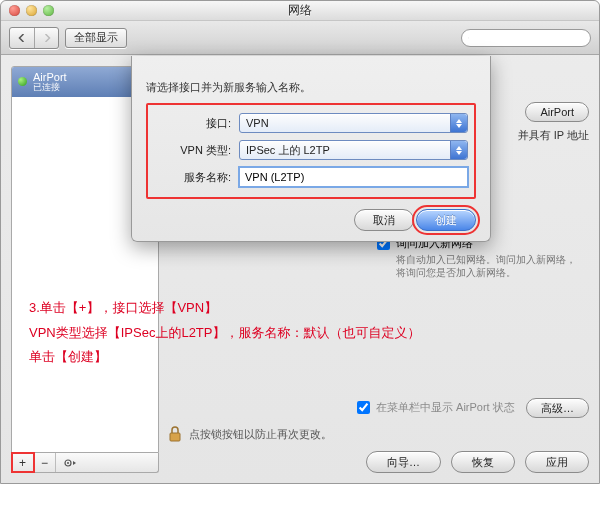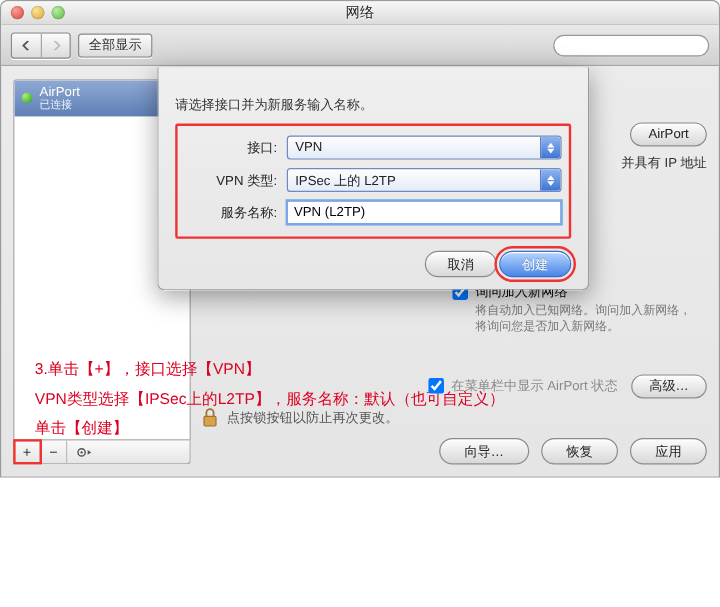--- a/index.html
+++ b/index.html
@@ -1,18 +1,18 @@
 <!DOCTYPE html>
 <html><head>
 <meta charset="utf-8">
 <style>
   * { box-sizing: border-box; margin: 0; padding: 0; font-family: "Lucida Grande", "Helvetica Neue", sans-serif; }
   body { background: #fff; width: 600px; height: 506px; overflow: hidden; font-size: 11px; }
 
-  .window { width: 600px; height: 398px; background: linear-gradient(#ececec,#e5e5e5); border: 1px solid #9a9a9a; border-radius: 6px 6px 0 0; position: relative; }
+  .window { width: 600px; height: 484px; background: linear-gradient(#ececec,#e5e5e5); border: 1px solid #9a9a9a; border-radius: 6px 6px 0 0; position: relative; }
 
   .titlebar { height: 20px; display: flex; align-items: center; position: relative; border-bottom: 1px solid #c6c6c6; background: linear-gradient(#f7f7f7,#dcdcdc); border-radius: 6px 6px 0 0; }
   .traffic { display: flex; gap: 6px; margin-left: 8px; }
   .traffic span { width: 11px; height: 11px; border-radius: 50%; display: block; box-shadow: inset 0 0 1px rgba(0,0,0,.5); }
   .t-red { background: radial-gradient(circle at 35% 30%, #ff9e95, #d6443b); }
   .t-yellow { background: radial-gradient(circle at 35% 30%, #ffe39a, #d8a332); }
   .t-green { background: radial-gradient(circle at 35% 30%, #b6f0a1, #5db33f); }
   .title { position: absolute; width: 100%; text-align: center; font-size: 12px; color: #222; text-shadow: 0 1px 0 #fff; pointer-events: none; }
 
   .toolbar { height: 34px; background: linear-gradient(#e9e9e9,#d0d0d0); border-bottom: 1px solid #a6a6a6; display: flex; align-items: center; padding: 0 8px; gap: 6px; }

